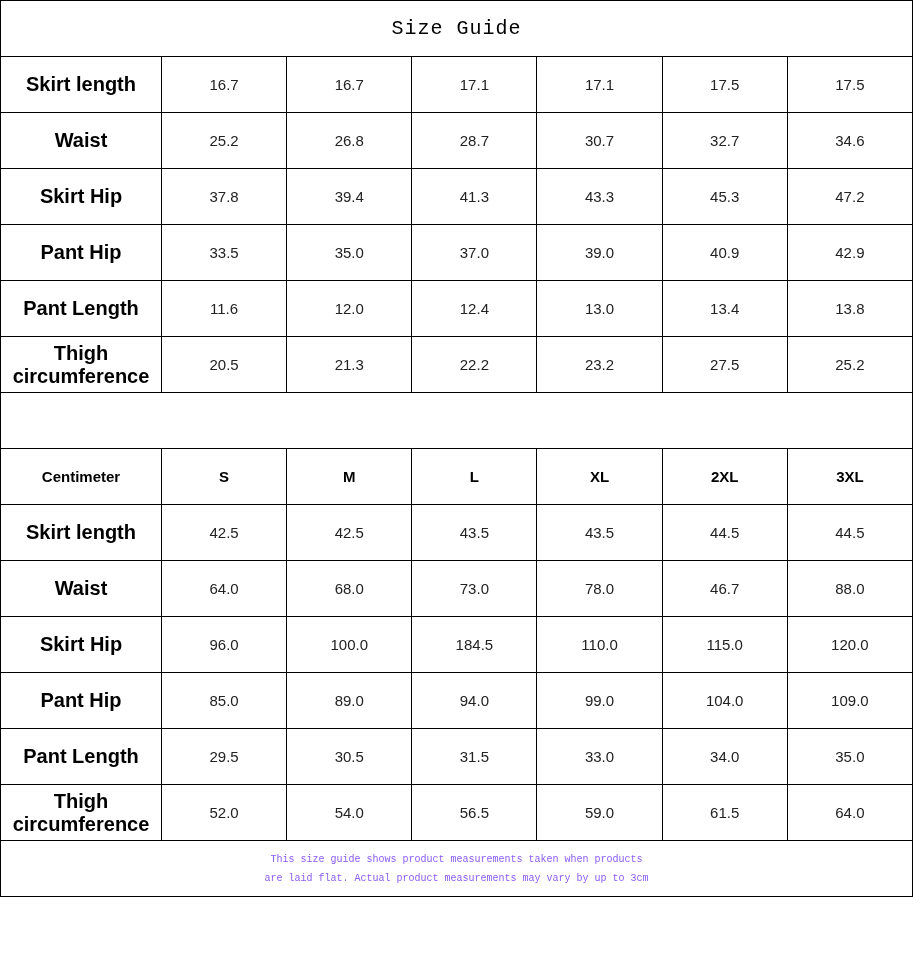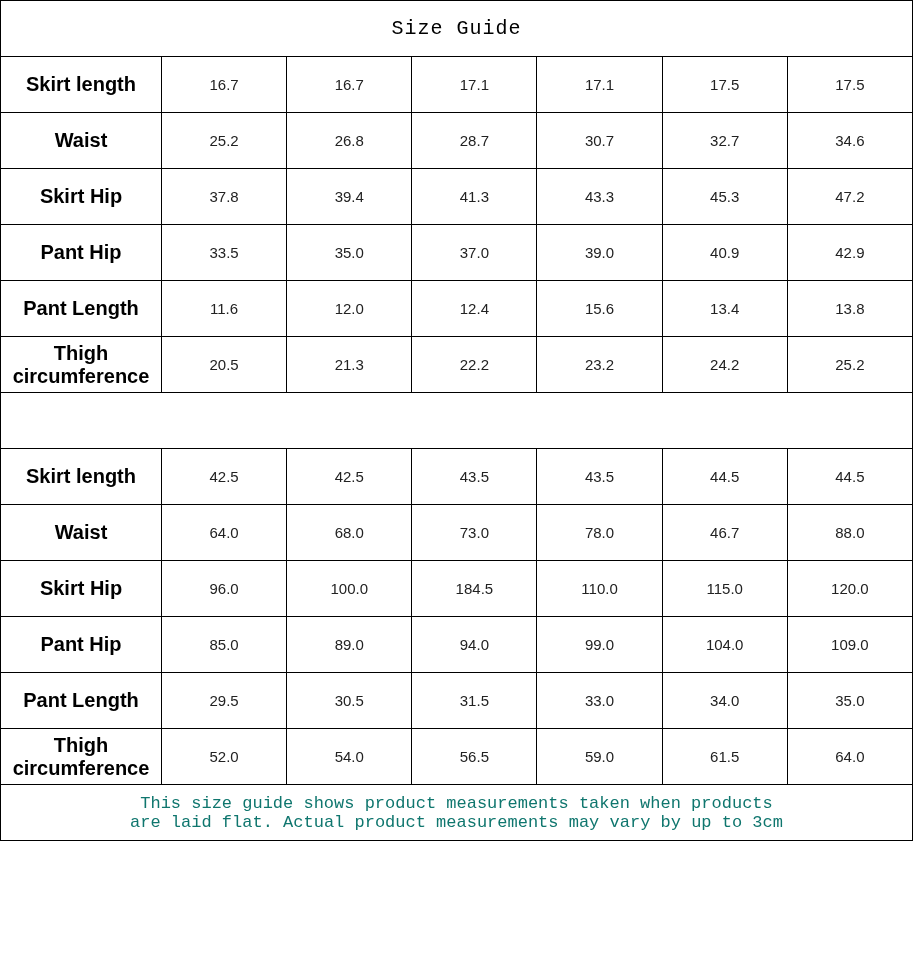--- a/index.html
+++ b/index.html
@@ -43,23 +43,23 @@
     font-weight: bold;
   }
   .size-table td.value-cell {
     font-size: 15px;
     font-weight: normal;
     color: #222222;
   }
   .gap-cell { background: #ffffff; }
   .footer-cell {
     font-family: "Liberation Mono", "DejaVu Sans Mono", monospace;
-    font-size: 17px;
+    font-size: 10px;
     line-height: 19px;
-    color: #0f766e;
+    color: #8b5cf6;
   }
 </style>
 </head>
 <body>
 
 <div class="page">
   <table class="size-table">
     <colgroup>
       <col class="c-label">
       <col class="c-size">
@@ -110,38 +110,47 @@
         <td class="value-cell">37.0</td>
         <td class="value-cell">39.0</td>
         <td class="value-cell">40.9</td>
         <td class="value-cell">42.9</td>
       </tr>
       <tr>
         <td class="label-cell">Pant Length</td>
         <td class="value-cell">11.6</td>
         <td class="value-cell">12.0</td>
         <td class="value-cell">12.4</td>
-        <td class="value-cell">15.6</td>
+        <td class="value-cell">13.0</td>
         <td class="value-cell">13.4</td>
         <td class="value-cell">13.8</td>
       </tr>
       <tr>
         <td class="label-cell">Thigh circumference</td>
         <td class="value-cell">20.5</td>
         <td class="value-cell">21.3</td>
         <td class="value-cell">22.2</td>
         <td class="value-cell">23.2</td>
-        <td class="value-cell">24.2</td>
+        <td class="value-cell">27.5</td>
         <td class="value-cell">25.2</td>
       </tr>
 
       <tr>
         <td colspan="7" class="gap-cell"></td>
       </tr>
 
+      <tr>
+        <th class="unit-cell">Centimeter</th>
+        <th class="size-cell">S</th>
+        <th class="size-cell">M</th>
+        <th class="size-cell">L</th>
+        <th class="size-cell">XL</th>
+        <th class="size-cell">2XL</th>
+        <th class="size-cell">3XL</th>
+      </tr>
 
       <tr>
         <td class="label-cell">Skirt length</td>
         <td class="value-cell">42.5</td>
         <td class="value-cell">42.5</td>
         <td class="value-cell">43.5</td>
         <td class="value-cell">43.5</td>
         <td class="value-cell">44.5</td>
         <td class="value-cell">44.5</td>
       </tr>

